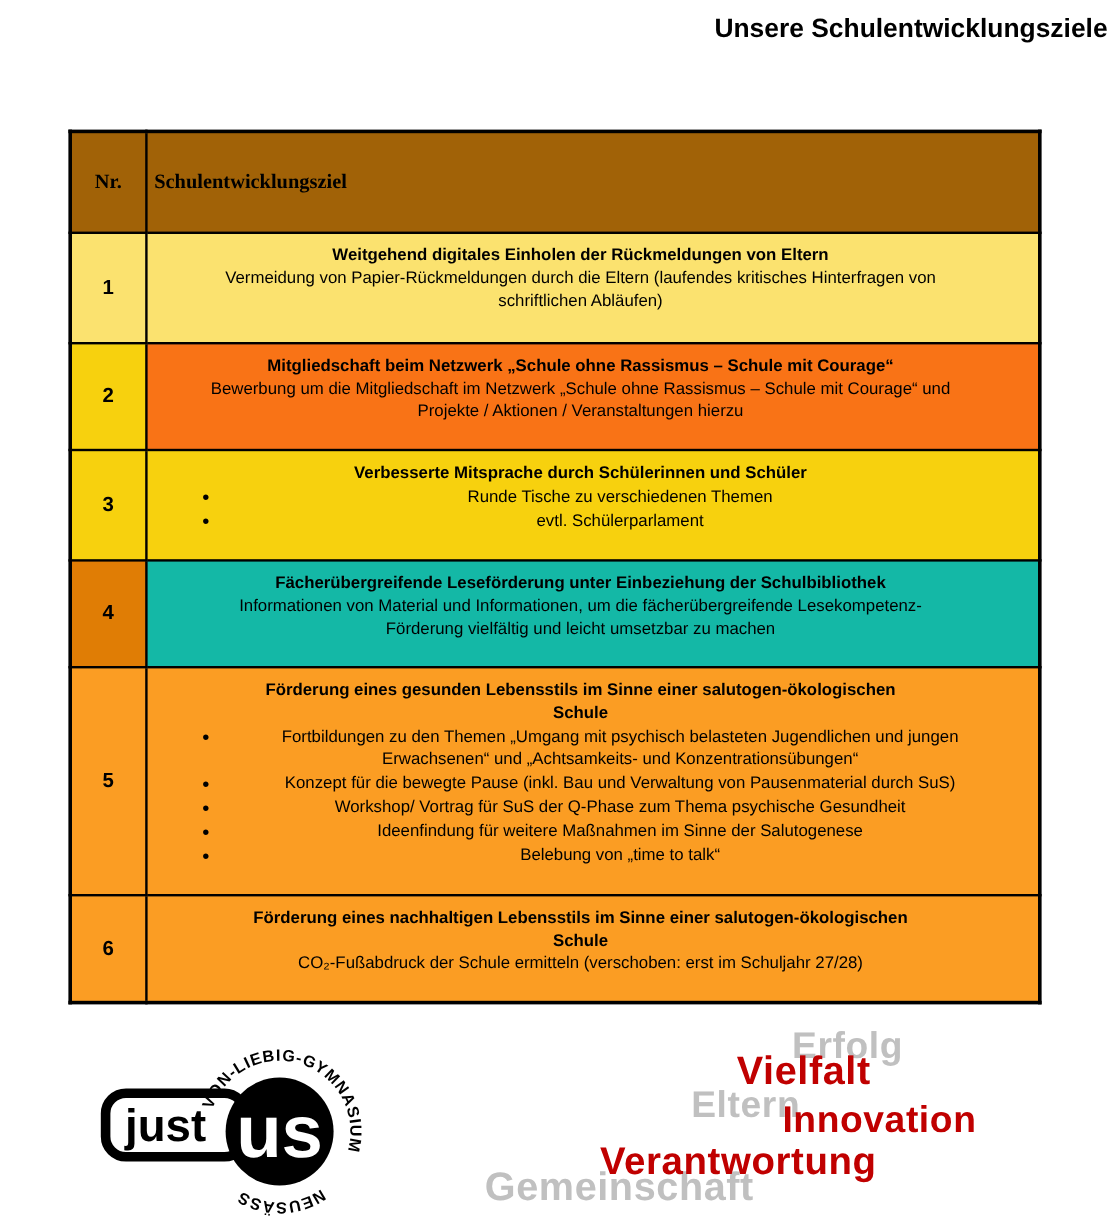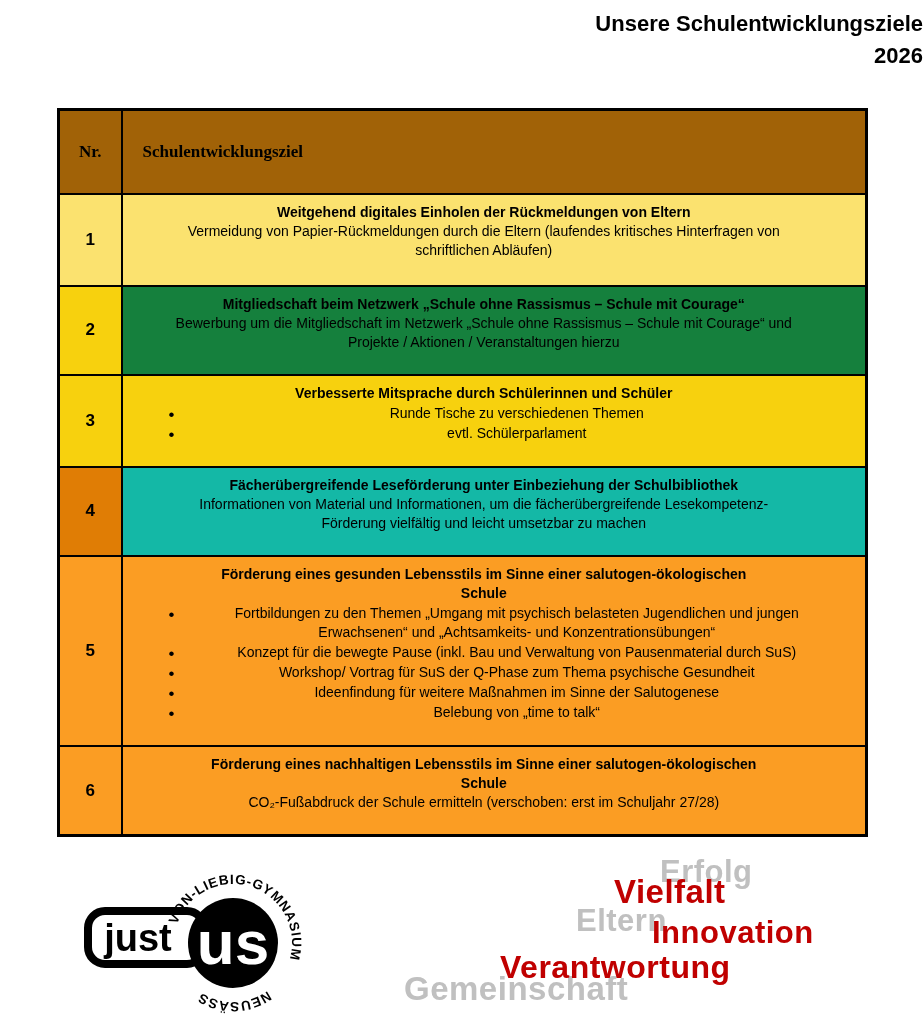--- a/index.html
+++ b/index.html
@@ -17,21 +17,21 @@
     border-collapse:collapse; table-layout:fixed;
     border:3px solid #000;
   }
   table.goals th, table.goals td { border:2px solid #000; }
   th.nr-h, td.nr {
     width:63px; text-align:center; vertical-align:middle;
     font-weight:bold; font-size:17px;
   }
   tr.header-row { height:84px; background:#a16207;font-family:Liberation Serif, serif; }
   th.goal-h {
-    text-align:left; vertical-align:middle; padding-left:20px;
+    text-align:left; vertical-align:middle; padding-left:6px;
     font-weight:bold; font-size:17px;
   }
   td.goal {
     vertical-align:top; padding:8px 26px 22px 6px;
     font-size:14px; line-height:1.36;text-align:center;
   }
   .goal-title { font-weight:bold; white-space:pre-line; }
   .goal-desc  { white-space:pre-line; }
   ul.goal-bullets { margin:1px 0 0 0; padding:0; list-style:none; }
   ul.goal-bullets li {
@@ -46,21 +46,20 @@
     letter-spacing:0.5px;
   }
 </style>
 </head>
 <body>
 
 <div class="page">
 
   <div class="doc-title">
     <div>Unsere Schulentwicklungsziele</div>
-    <div>2026</div>
   </div>
 
   <table class="goals">
     <colgroup>
         <col style="width:63px">
         <col>
       </colgroup>
     <thead>
       <tr class="header-row">
         <th class="nr-h">Nr.</th>
@@ -71,21 +70,21 @@
         <tr style="height: 92px;">
           <td class="nr" style="background: rgb(251, 226, 111);">1</td>
           <td class="goal" style="background: rgb(251, 226, 111);">
             <div class="goal-title">Weitgehend digitales Einholen der Rückmeldungen von Eltern</div>
             <div class="goal-desc">Vermeidung von Papier-Rückmeldungen durch die Eltern (laufendes kritisches Hinterfragen von
 schriftlichen Abläufen)</div>
           </td>
         </tr>
         <tr style="height: 82px;">
           <td class="nr" style="background: rgb(247, 209, 14);">2</td>
-          <td class="goal" style="background: #15803d;">
+          <td class="goal" style="background: #f97316;">
             <div class="goal-title">Mitgliedschaft beim Netzwerk „Schule ohne Rassismus – Schule mit Courage“</div>
             <div class="goal-desc">Bewerbung um die Mitgliedschaft im Netzwerk „Schule ohne Rassismus – Schule mit Courage“ und
 Projekte / Aktionen / Veranstaltungen hierzu</div>
           </td>
         </tr>
         <tr style="height: 82px;">
           <td class="nr" style="background: rgb(247, 209, 14);">3</td>
           <td class="goal" style="background: rgb(247, 209, 14);">
             <div class="goal-title">Verbesserte Mitsprache durch Schülerinnen und Schüler</div>
             <ul class="goal-bullets">

